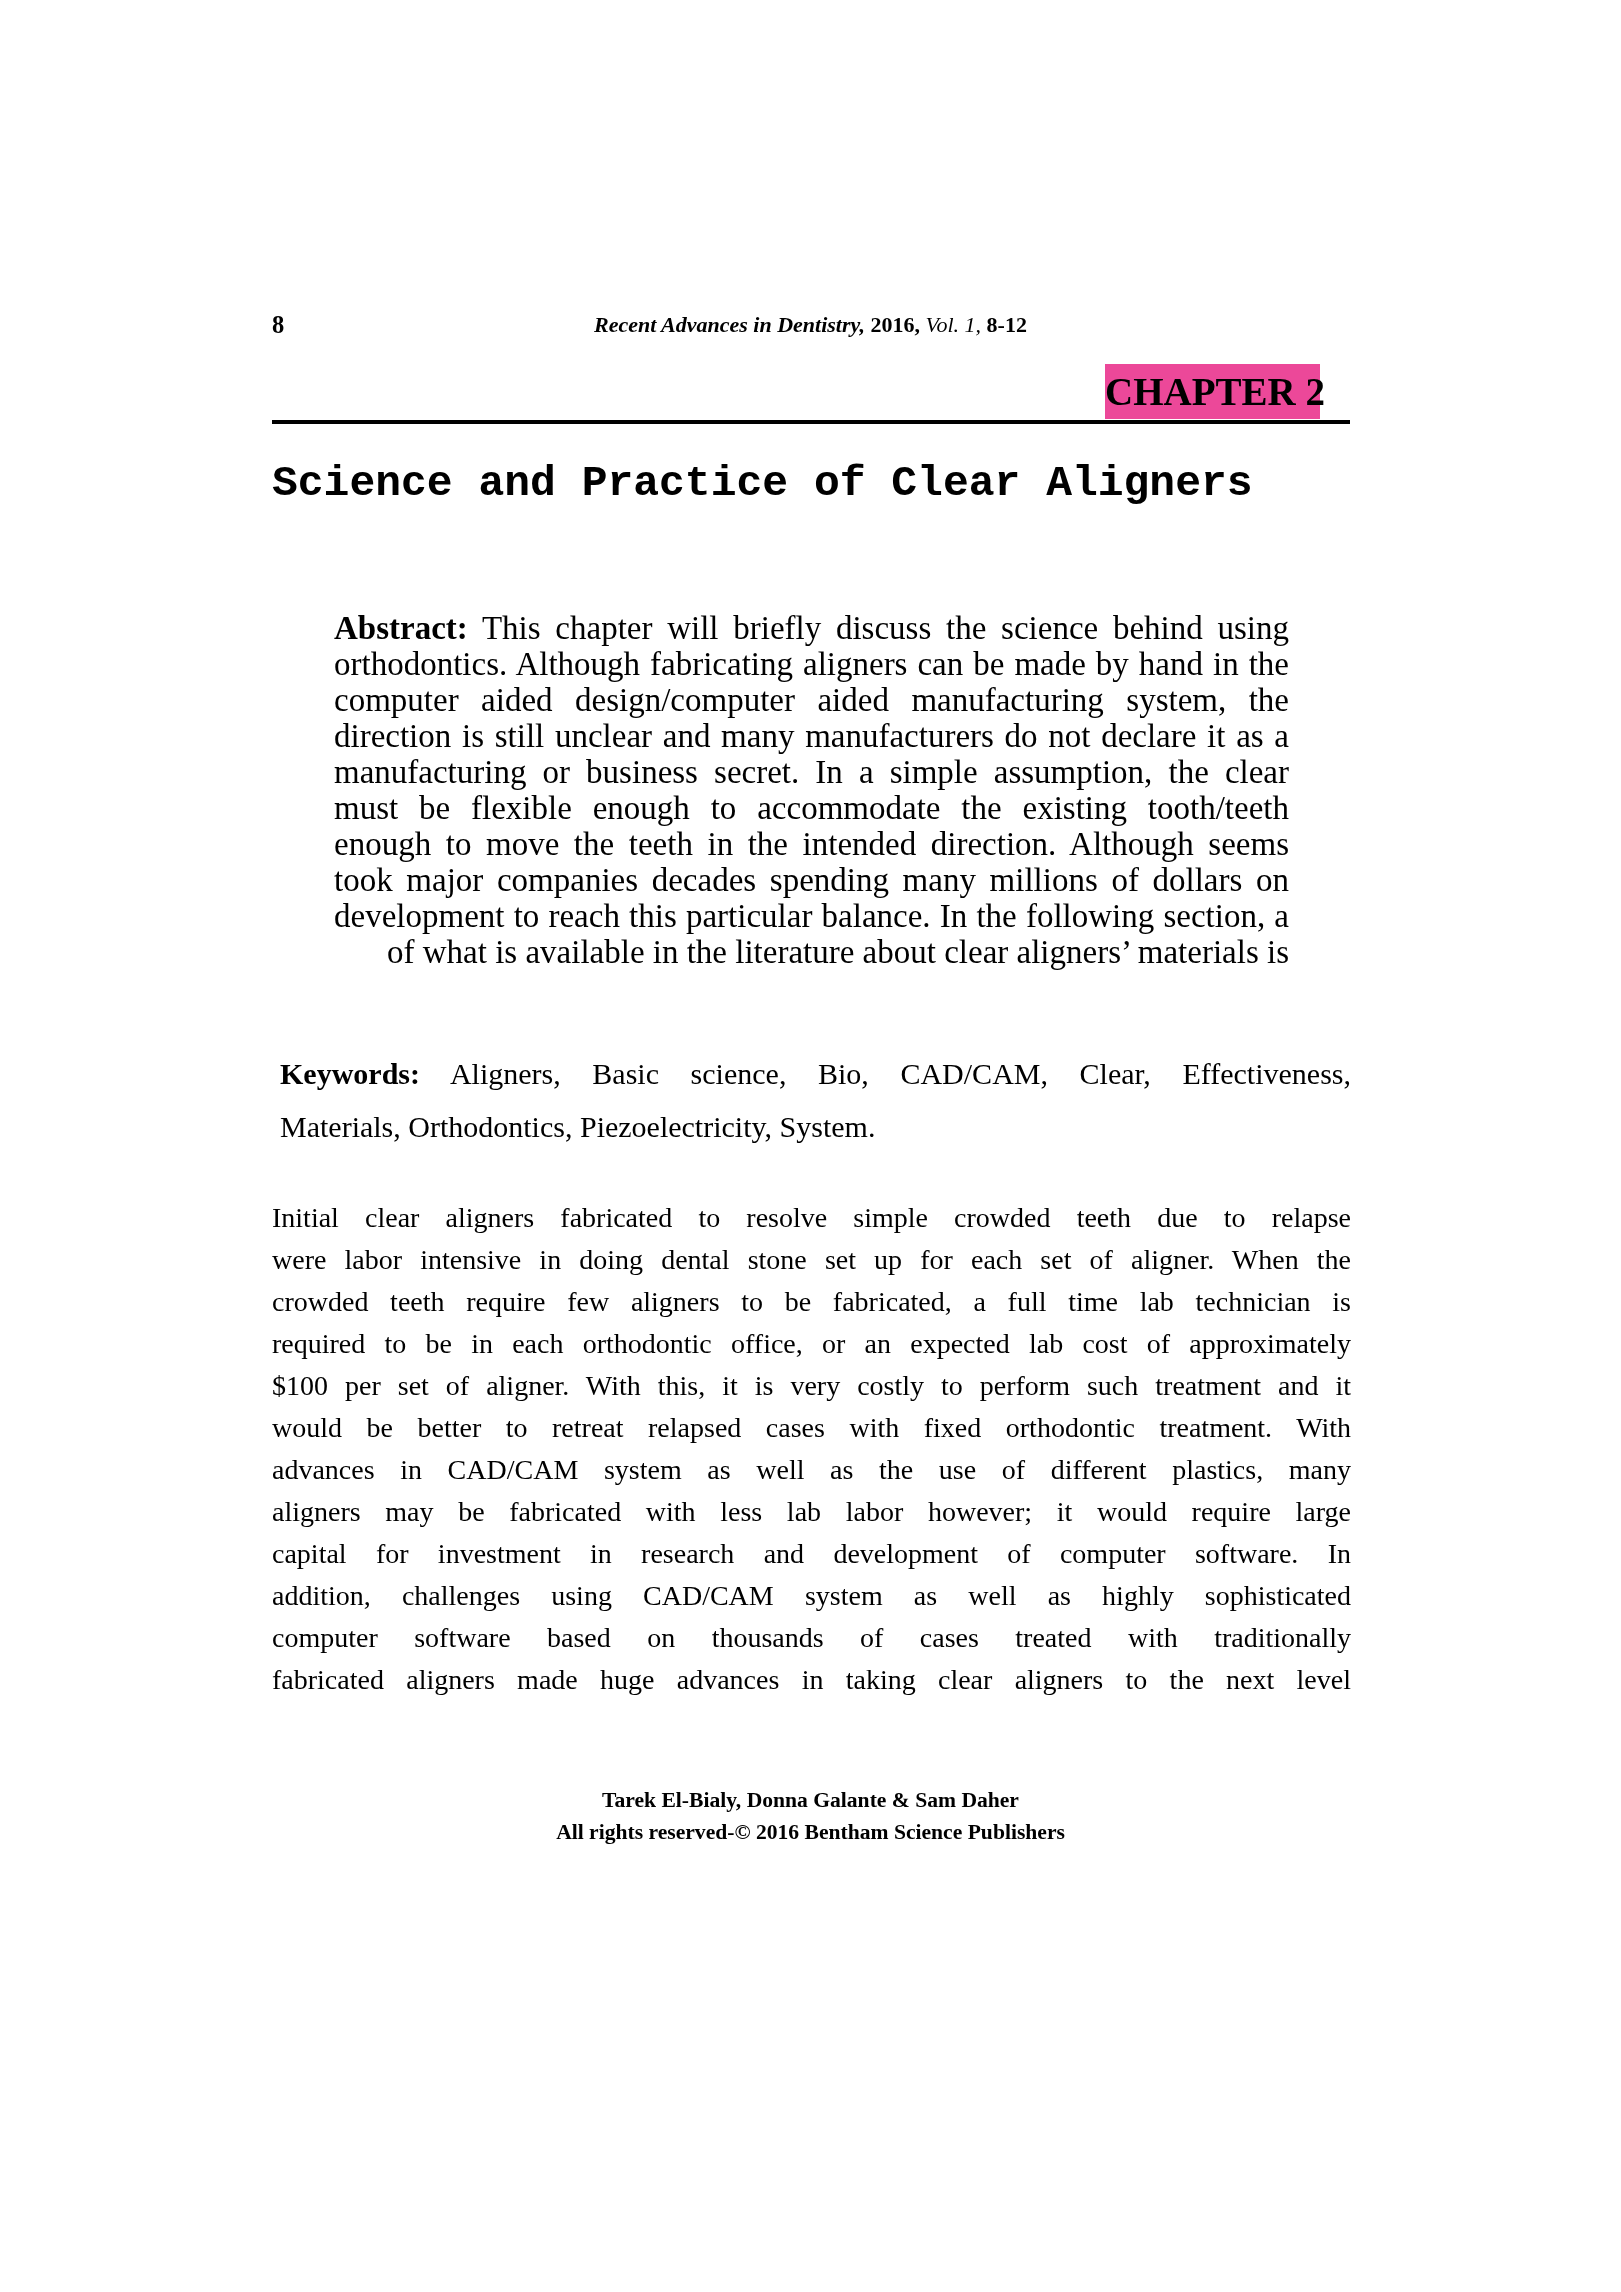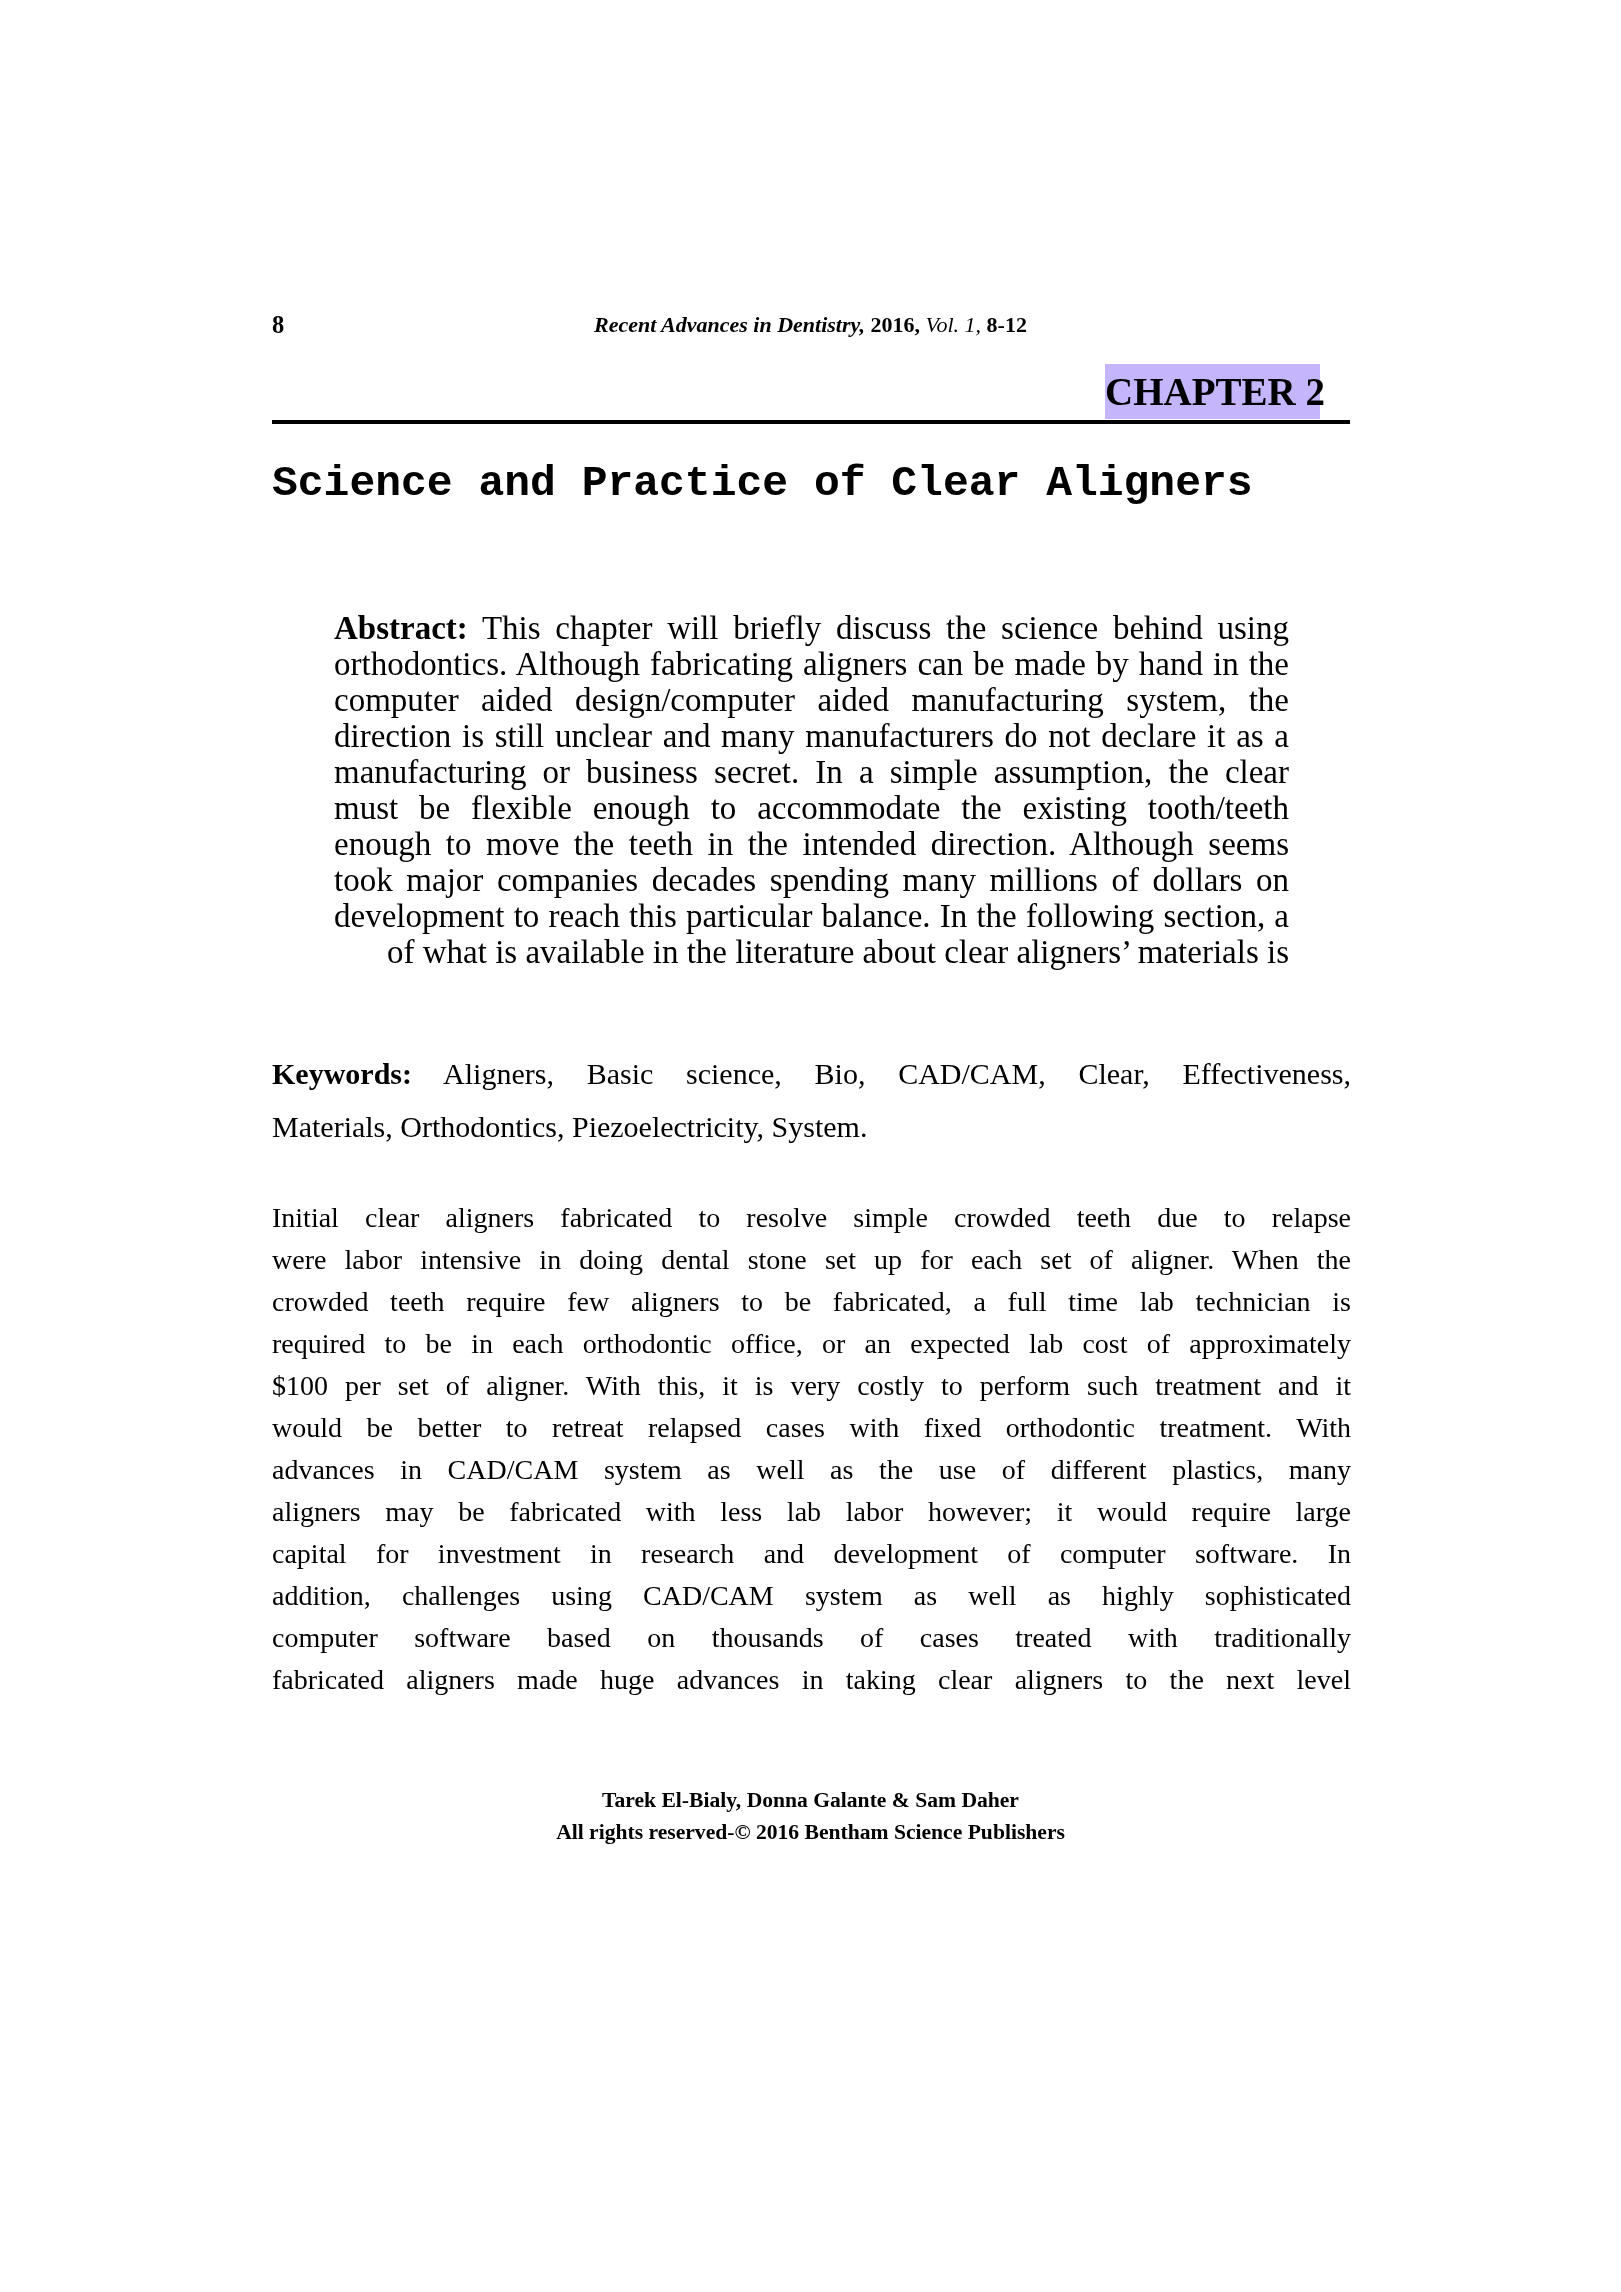--- a/index.html
+++ b/index.html
@@ -20,21 +20,21 @@
   .running-header{
     position:absolute;left:0;right:0;top:310px;
     text-align:center;font-size:22px;line-height:29px;
   }
   .seg-bold-italic{font-weight:bold;font-style:italic;}
   .seg-bold{font-weight:bold;}
   .seg-italic{font-style:italic;}
   
   .chapter-badge{
     position:absolute;left:1105px;top:364px;width:215px;height:55px;
-    background:#c4b5fd;
+    background:#ec4899;
     font-size:39px;line-height:55px;font-weight:bold;
     text-align:center;white-space:nowrap;
   }
   .header-rule{
     position:absolute;left:272px;top:420px;width:1078px;height:3.9px;
     background:#000;
   }
   
   .chapter-title{
     position:absolute;left:272px;top:459px;width:1176px;
@@ -45,21 +45,21 @@
   
   .abstract-block{
     position:absolute;left:334px;top:610px;width:955px;
     font-size:33px;
   }
   .abstract-block .jl{height:36px;line-height:36px;}
   .keywords-block{
     position:absolute;left:272px;top:1047px;width:1079px;
     font-size:30px;
   }
-  .keywords-block .jl{height:53px;line-height:53px;}
+  .keywords-block .jl{height:53px;line-height:53px;margin-left:8px;}
   .body-block{
     position:absolute;left:272px;top:1197px;width:1079px;
     font-size:28px;
   }
   .body-block .jl{height:42px;line-height:42px;}
   .jl{
     text-align:justify;
     text-align-last:justify;
     overflow:hidden;
     white-space:normal;

